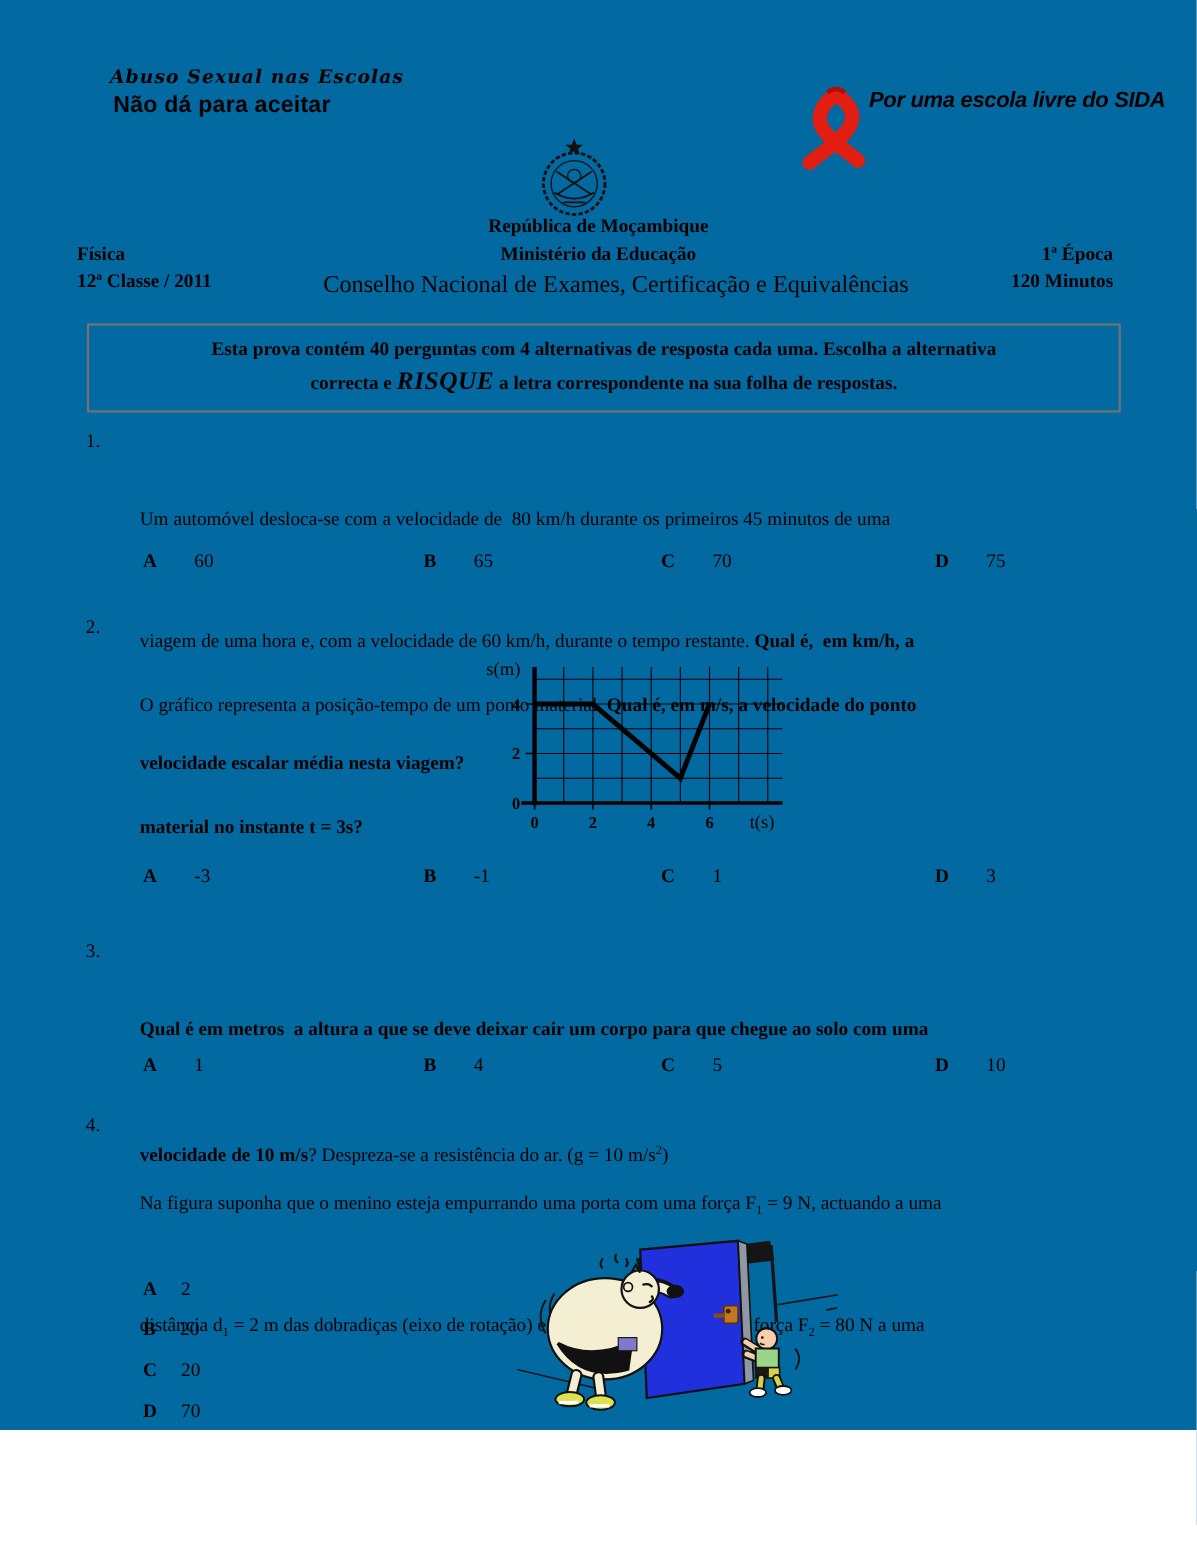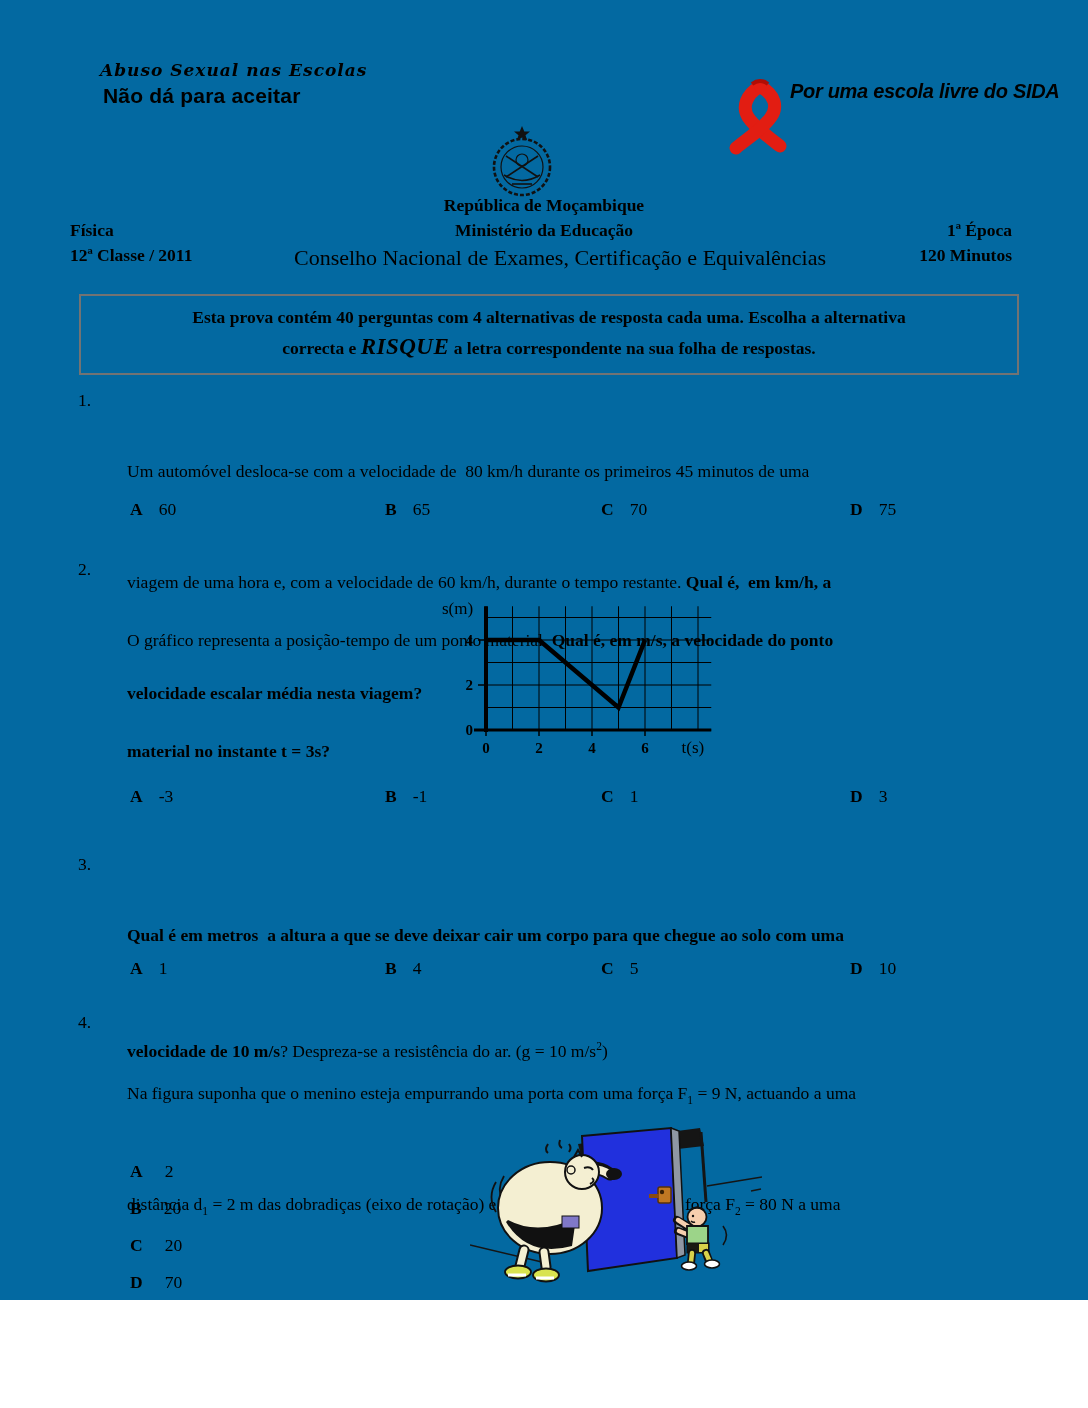--- a/index.html
+++ b/index.html
@@ -27,21 +27,21 @@
         font-weight:bold;font-size:17.5px;padding:7px 0 10px 0;line-height:29px;margin-left:24px;}
   .risque{font-size:23px;font-style:italic;letter-spacing:0.5px;}
   
   .qnum{left:78px;font-size:17.5px;}
   .qtext{left:127px;width:900px;font-size:17.5px;line-height:37px;white-space:pre;}
   .qline{height:37px;}
   sub,sup{font-size:11.5px;}
   .optrow{left:0;width:1088px;height:26px;font-size:17.5px;}
   .opt{position:absolute;display:inline-flex;}
   .opt b{font-weight:bold;}
-  .ov{margin-left:16px;}
+  .ov{margin-left:34px;}
   .o1{left:130px;} .o2{left:385px;} .o3{left:601px;} .o4{left:850px;}
   .optv{left:130px;font-size:17.5px;height:26px;}
   .optv .ov{margin-left:22px;}
   .chartbox{left:428px;top:594px;width:300px;height:166px;}
   .figbox{left:470px;top:1124px;width:292px;height:186px;}
   .footer{right:45px;top:1298px;font-weight:bold;font-size:20px;}
   svg text{font-family:"Liberation Serif",serif;}
 </style>
 </head>
 <body>

